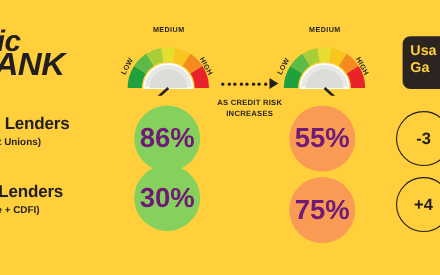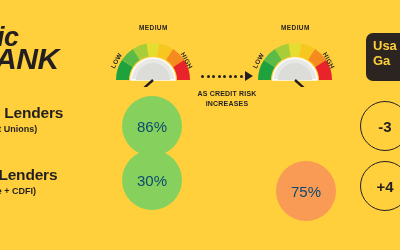--- a/index.html
+++ b/index.html
@@ -42,27 +42,27 @@
   .dots i{display:block;width:3px;height:3px;background:#231f20;border-radius:50%;
           margin-right:2.5px;}
   .dots .head{width:0;height:0;border-left:8px solid #231f20;
               border-top:5px solid transparent;border-bottom:5px solid transparent;
               background:none;border-radius:0;margin-right:0;}
   .caption{margin-top:7px;font-size:7px;font-weight:bold;color:#231f20;
            line-height:1.45;letter-spacing:.2px;}
 
   
   .bubble{position:absolute;border-radius:50%;display:flex;align-items:center;
-          justify-content:center;font-size:15px;font-weight:normal;color:#0c4a6e;}
+          justify-content:center;font-size:25px;font-weight:bold;color:#701a75;}
   .b-green{background:#86D15E;}
   .b-orange{background:#F99A55;}
   #bub1{left:122px;top:96px;width:60px;height:60px;}
   #bub2{left:122px;top:150px;width:60px;height:60px;}
   #bub3{left:263px;top:96px;width:60px;height:60px;}
-  #bub4{left:276px;top:161px;width:60px;height:60px;}
+  #bub4{left:263px;top:161px;width:60px;height:60px;}
 
   
   .gapbox{position:absolute;left:366px;top:33px;width:60px;height:48px;
           background:#2b2420;border-radius:7px 0 0 7px;color:#FFD03C;
           font-size:13px;font-weight:bold;line-height:1.15;
           padding:6px 0 0 7px;box-sizing:border-box;}
   .gapring{position:absolute;width:50px;height:50px;border-radius:50%;
            border:1.6px solid #231f20;display:flex;align-items:center;
            justify-content:center;font-size:15px;font-weight:bold;color:#231f20;
            box-sizing:border-box;}
@@ -141,20 +141,21 @@
         <i class="head"></i>
     </div>
     <div class="caption">
       <div>AS CREDIT RISK</div>
       <div>INCREASES</div>
     </div>
   </div>
 
   <div class="bubble b-green" id="bub1">86%</div>
   <div class="bubble b-green" id="bub2">30%</div>
+  <div class="bubble b-orange" id="bub3">55%</div>
   <div class="bubble b-orange" id="bub4">75%</div>
 
   <div class="gapbox">
     <div>Usa</div>
     <div>Ga</div>
   </div>
   <div class="gapring" id="gap1">-3</div>
   <div class="gapring" id="gap2">+4</div>
 
 </div>

